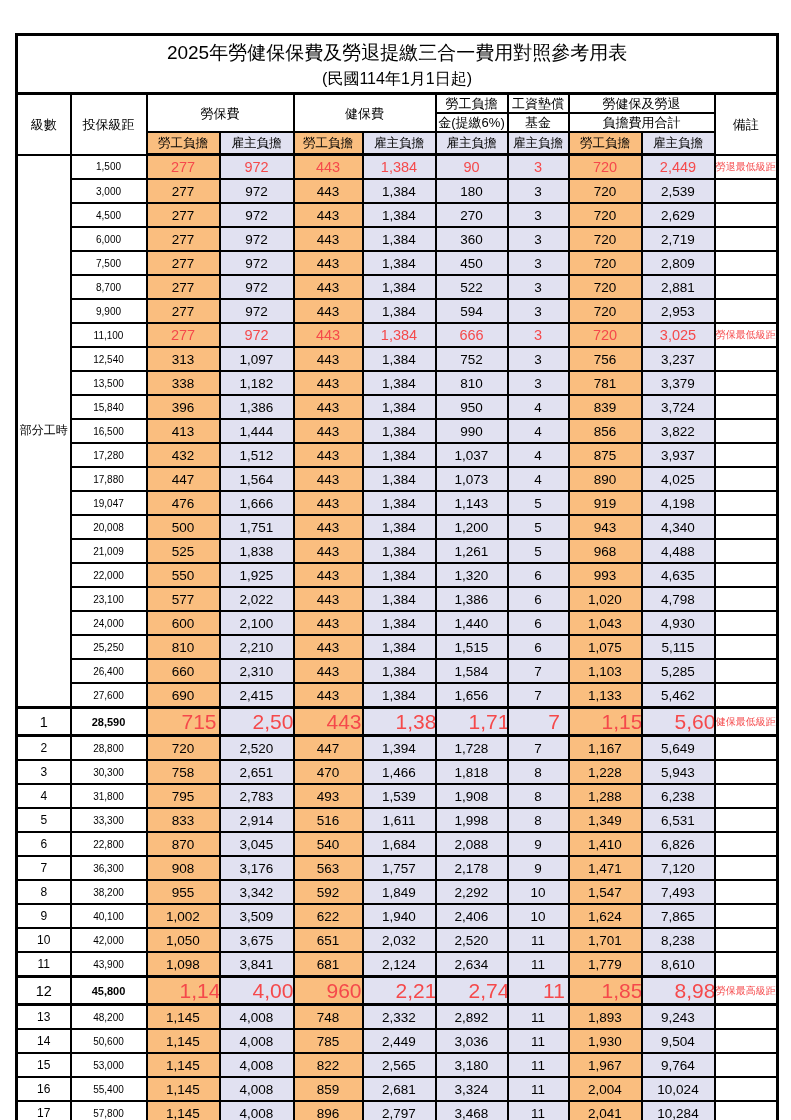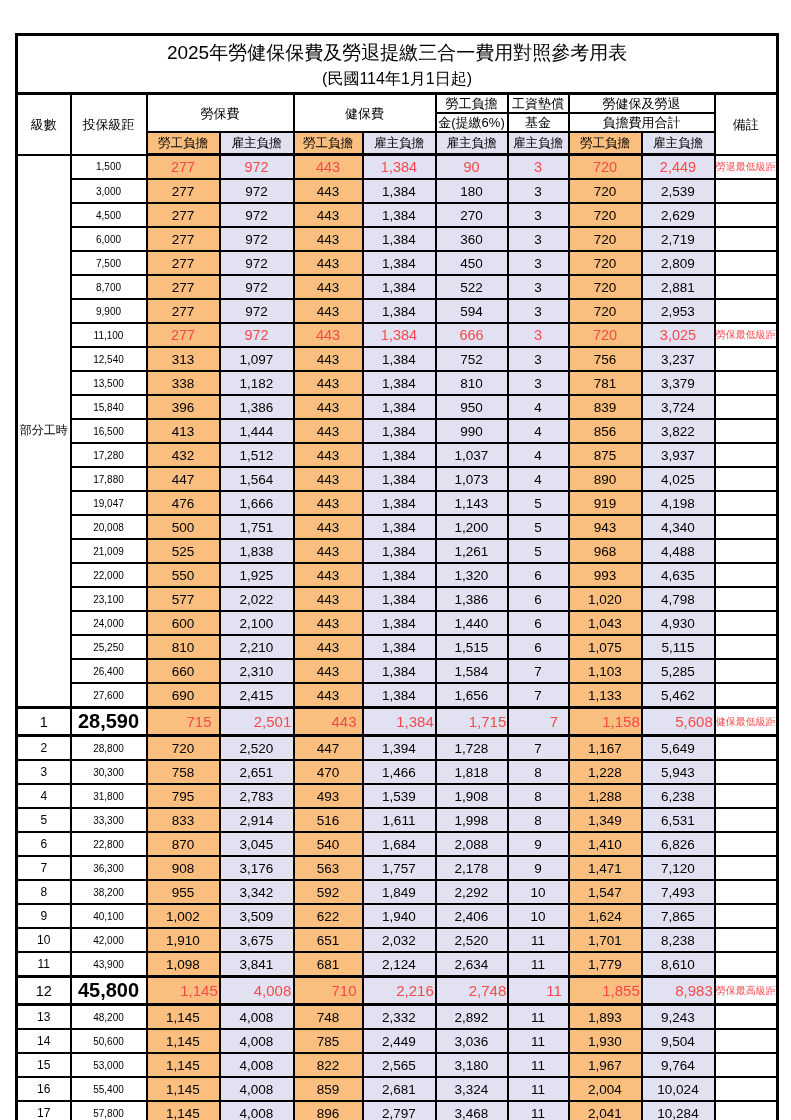--- a/index.html
+++ b/index.html
@@ -34,22 +34,22 @@
   th.emp, td.emp{background:var(--emp-bg);}
   th.er, td.er{background:var(--er-bg);}
   
   tbody td{font-size:13.5px;height:22px;}
   td.grade{font-size:12px;}
   td.bracket{font-size:10px;}
   td.note{font-size:10px;letter-spacing:0;}
   tr.hl td.val, tr.hl td.note{color:var(--red);}
   tr.hl:not(.major) td.val{font-size:14.5px;}
   tr.major td{border-top:3px solid var(--line);border-bottom:3px solid var(--line);height:25px;}
-  tr.major td.val{font-size:15px;padding-left:32px;}
-  tr.major td.bracket{font-size:20px;font-weight:bold;}
+  tr.major td.val{font-size:21px;padding-left:32px;}
+  tr.major td.bracket{font-size:11px;font-weight:bold;}
   tr.major td.grade{font-size:14.5px;}
 </style>
 </head>
 <body>
 
 <div class="sheet">
   <table>
     <colgroup>
       <col style="width:54px">
         <col style="width:76px">
@@ -487,21 +487,21 @@
           <td class="val er">1,940</td>
           <td class="val er">2,406</td>
           <td class="val er">10</td>
           <td class="val emp">1,624</td>
           <td class="val er">7,865</td>
           <td class="note"></td>
         </tr>
         <tr>
           <td class="grade">10</td>
           <td class="bracket">42,000</td>
-          <td class="val emp">1,910</td>
+          <td class="val emp">1,050</td>
           <td class="val er">3,675</td>
           <td class="val emp">651</td>
           <td class="val er">2,032</td>
           <td class="val er">2,520</td>
           <td class="val er">11</td>
           <td class="val emp">1,701</td>
           <td class="val er">8,238</td>
           <td class="note"></td>
         </tr>
         <tr>
@@ -515,21 +515,21 @@
           <td class="val er">11</td>
           <td class="val emp">1,779</td>
           <td class="val er">8,610</td>
           <td class="note"></td>
         </tr>
         <tr class="hl major">
           <td class="grade">12</td>
           <td class="bracket">45,800</td>
           <td class="val emp">1,145</td>
           <td class="val er">4,008</td>
-          <td class="val emp">710</td>
+          <td class="val emp">960</td>
           <td class="val er">2,216</td>
           <td class="val er">2,748</td>
           <td class="val er">11</td>
           <td class="val emp">1,855</td>
           <td class="val er">8,983</td>
           <td class="note">勞保最高級距</td>
         </tr>
         <tr>
           <td class="grade">13</td>
           <td class="bracket">48,200</td>

